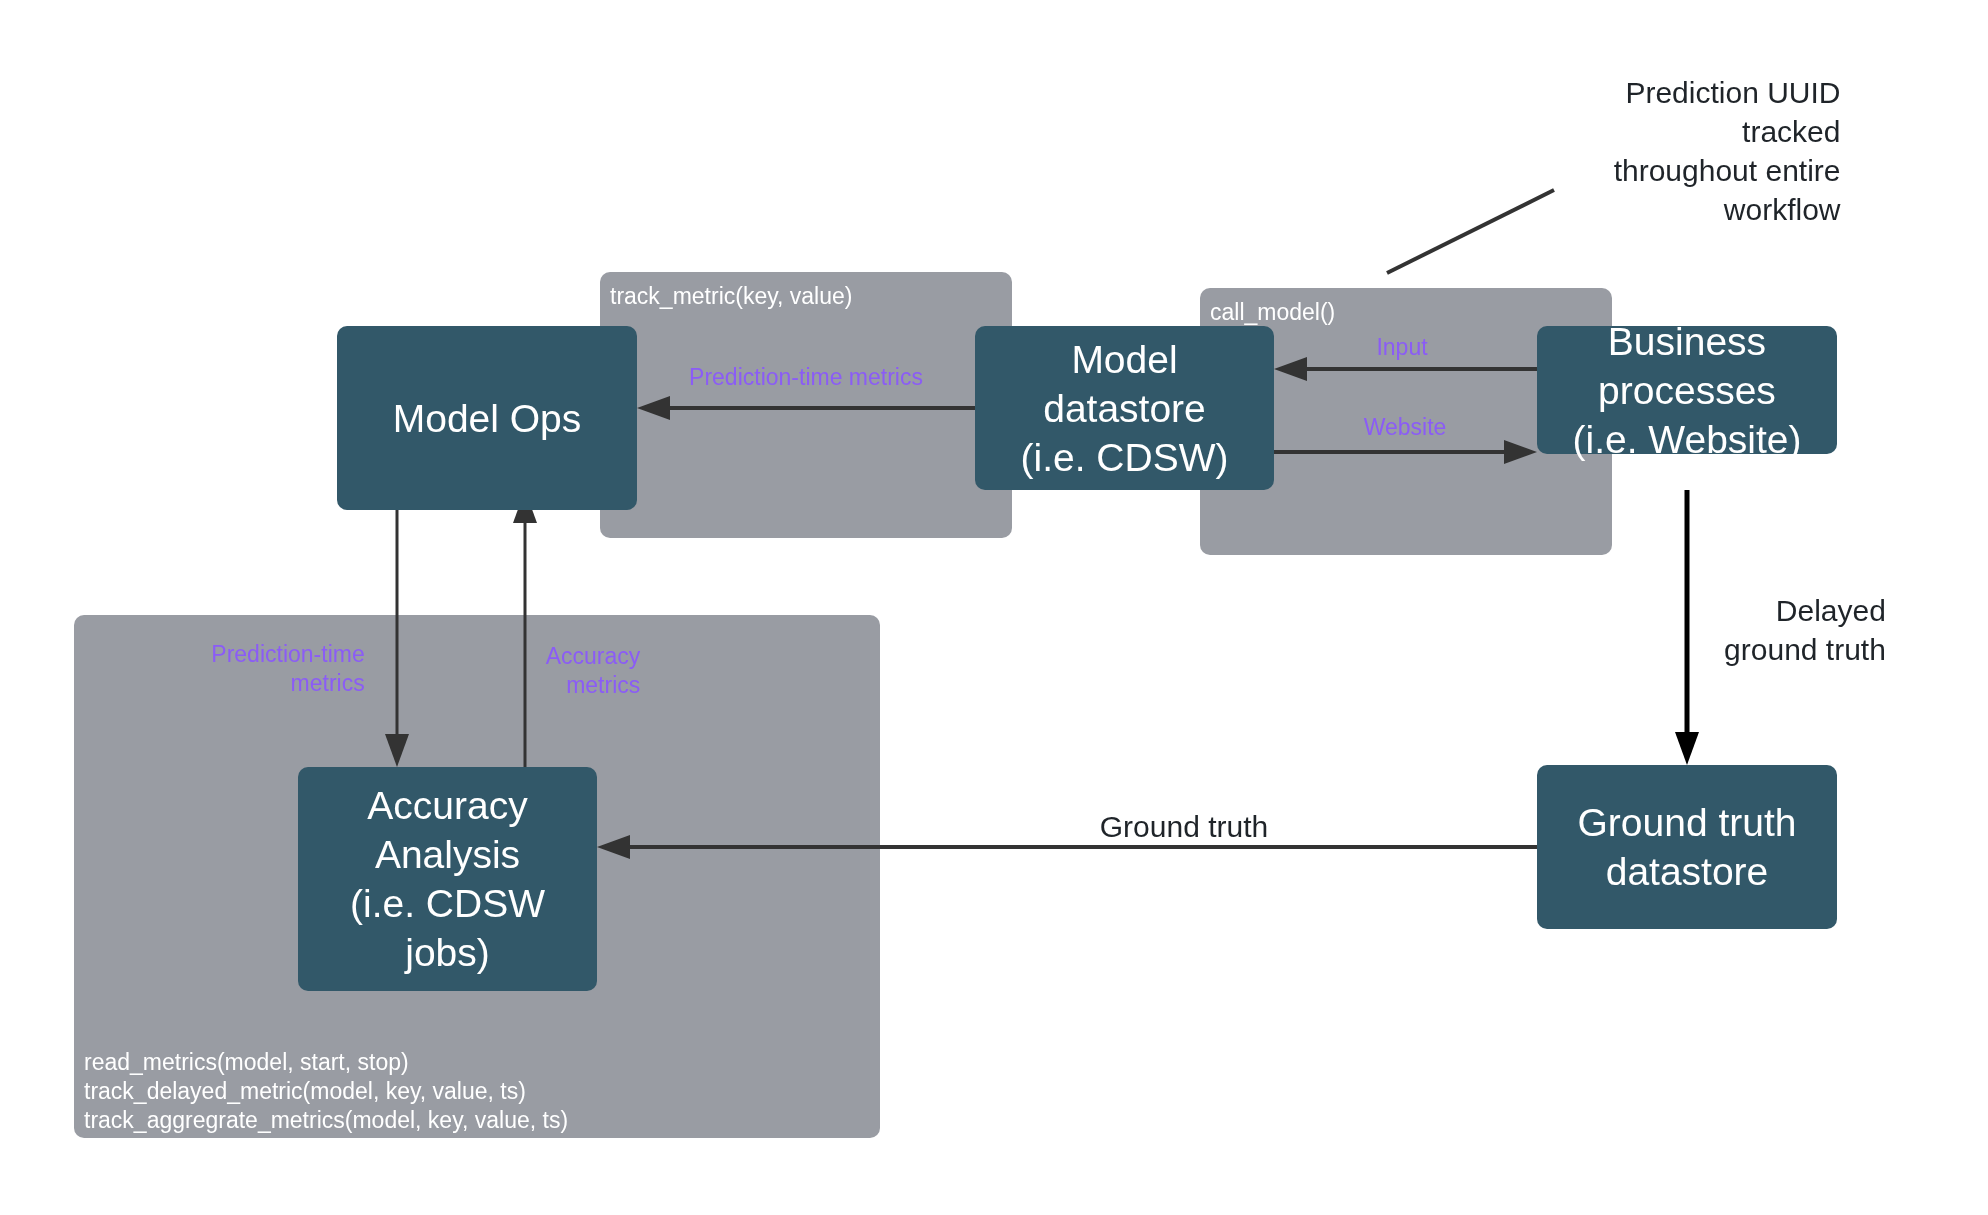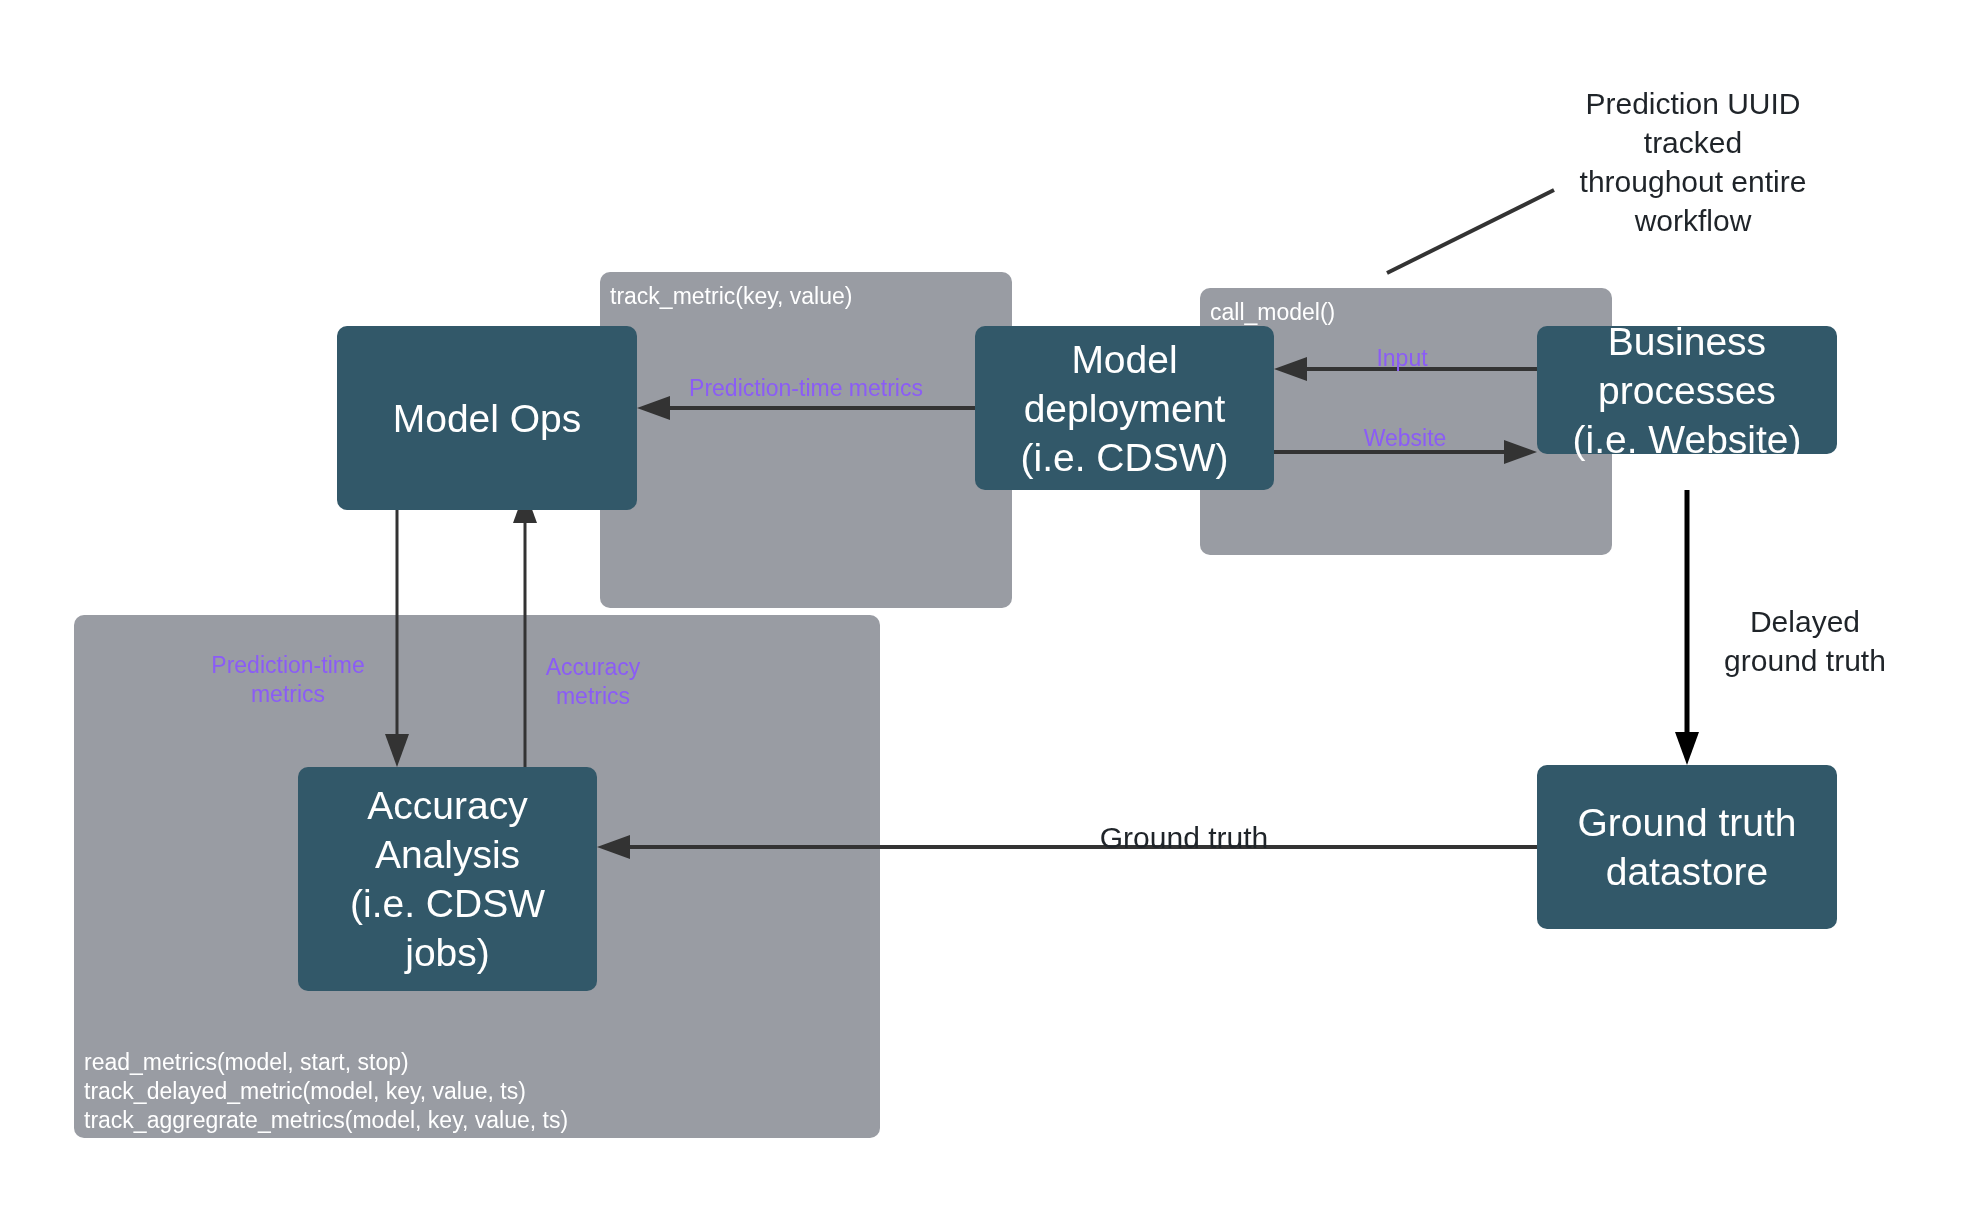--- a/index.html
+++ b/index.html
@@ -4,29 +4,29 @@
 <style>
   html, body { margin: 0; padding: 0; background: #ffffff; }
   body { width: 1988px; height: 1215px; position: relative; overflow: hidden;
          font-family: "Liberation Sans", "DejaVu Sans", sans-serif; }
   .group { position: absolute; background: #999ca3; border-radius: 10px; }
   .group-label { position: absolute; color: #ffffff; font-size: 23px; white-space: nowrap; line-height: 29px; }
   .node { position: absolute; background: #325869; border-radius: 10px; color: #ffffff;
           display: flex; align-items: center; justify-content: center; text-align: center;
           font-size: 39px; line-height: 49px; box-sizing: border-box; }
   .node span { white-space: pre-line; }
-  .edge-label { position: absolute; font-size: 23px; line-height: 29px; text-align: center; white-space: pre-line; transform: translate(-50%, -50%); margin-top: 11px; }
+  .edge-label { position: absolute; font-size: 23px; line-height: 29px; text-align: right; white-space: pre-line; transform: translate(-50%, -50%); }
   .edge-label.light { color: #8b5cf6; }
   .edge-label.dark { color: #1f2429; font-size: 30px; line-height: 39px; }
   svg.edges { position: absolute; left: 0; top: 0; width: 1988px; height: 1215px; pointer-events: none; }
 </style>
 </head>
 <body>
 
-<div class="group" style="left:600px;top:272px;width:412px;height:336px;">
+<div class="group" style="left:600px;top:272px;width:412px;height:266px;">
   <div class="group-label" style="left:10px;top:10px;">track_metric(key, value)</div>
 </div>
 <div class="group" style="left:1200px;top:288px;width:412px;height:267px;">
   <div class="group-label" style="left:10px;top:10px;">call_model()</div>
 </div>
 <div class="group" style="left:74px;top:615px;width:806px;height:523px;">
   <div class="group-label" style="left:10px;top:433px;white-space:pre-line;">read_metrics(model, start, stop)
 track_delayed_metric(model, key, value, ts)
 track_aggregrate_metrics(model, key, value, ts)</div>
 </div>
@@ -61,21 +61,21 @@
     <polygon points="597,847 630,835 630,859" fill="#333333"></polygon>
   </g>
   <line x1="1387" y1="273" x2="1554" y2="190" stroke="#333333" stroke-width="4"></line>
 </svg>
 
 <div class="node" style="left:337px;top:326px;width:300px;height:184px;">
   <span>Model Ops</span>
 </div>
 <div class="node" style="left:975px;top:326px;width:299px;height:164px;">
   <span>Model
-deployment
+datastore
 (i.e. CDSW)</span>
 </div>
 <div class="node" style="left:1537px;top:326px;width:300px;height:128px;">
   <span>Business
 processes
 (i.e. Website)</span>
 </div>
 <div class="node" style="left:298px;top:767px;width:299px;height:224px;">
   <span>Accuracy
 Analysis

